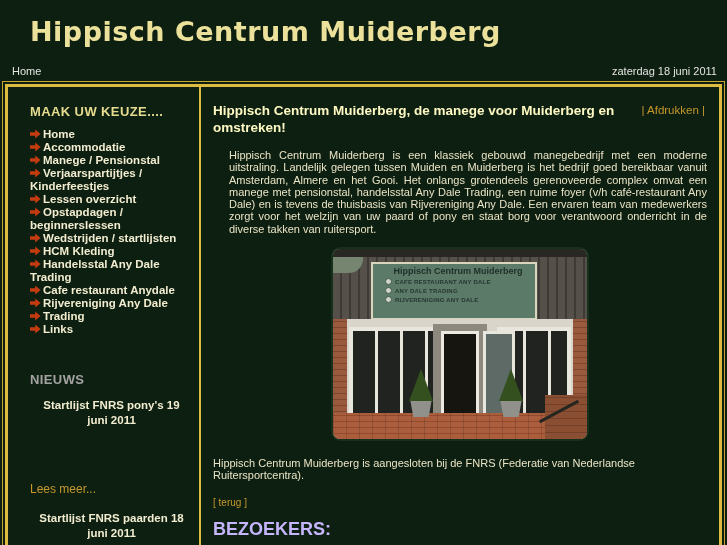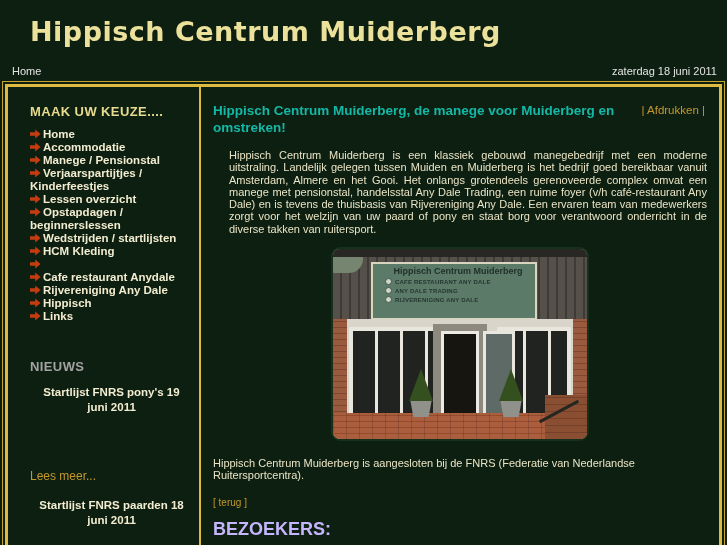--- a/index.html
+++ b/index.html
@@ -60,21 +60,21 @@
   .read-more{
     margin-top:54px;font-size:12px;color:#c6982c;cursor:pointer;
   }
   
   .main{
     flex:1;padding:15px 12px 0 12px;min-width:0;
   }
   .main-head{display:flex;align-items:flex-start;}
   .main-title{
     margin:0;flex:1;
-    font-size:13.5px;font-weight:bold;color:#14b8a6;line-height:17px;
+    font-size:13.5px;font-weight:bold;color:#fef9c3;line-height:17px;
   }
   .print-link{
     white-space:nowrap;padding:2px 2px 0 10px;
     font-size:11.5px;color:#c6982c;cursor:pointer;
   }
   .intro{
     margin:13px 0 0 16px;
     text-align:justify;
     font-size:11px;line-height:12.3px;color:#eae4c6;
   }
@@ -163,30 +163,30 @@
             <path d="M0 3.2h5.2V.6L10.6 5 5.2 9.4V6.8H0z" fill="#c43b10"></path>
           </svg><span>Opstapdagen / beginnerslessen</span></li>
       <li><svg class="arrow-ic" width="11" height="10">
             <path d="M0 3.2h5.2V.6L10.6 5 5.2 9.4V6.8H0z" fill="#c43b10"></path>
           </svg><span>Wedstrijden / startlijsten</span></li>
       <li><svg class="arrow-ic" width="11" height="10">
             <path d="M0 3.2h5.2V.6L10.6 5 5.2 9.4V6.8H0z" fill="#c43b10"></path>
           </svg><span>HCM Kleding</span></li>
       <li><svg class="arrow-ic" width="11" height="10">
             <path d="M0 3.2h5.2V.6L10.6 5 5.2 9.4V6.8H0z" fill="#c43b10"></path>
-          </svg></li>
+          </svg><span>Handelsstal Any Dale Trading</span></li>
       <li><svg class="arrow-ic" width="11" height="10">
             <path d="M0 3.2h5.2V.6L10.6 5 5.2 9.4V6.8H0z" fill="#c43b10"></path>
           </svg><span>Cafe restaurant Anydale</span></li>
       <li><svg class="arrow-ic" width="11" height="10">
             <path d="M0 3.2h5.2V.6L10.6 5 5.2 9.4V6.8H0z" fill="#c43b10"></path>
           </svg><span>Rijvereniging Any Dale</span></li>
       <li><svg class="arrow-ic" width="11" height="10">
             <path d="M0 3.2h5.2V.6L10.6 5 5.2 9.4V6.8H0z" fill="#c43b10"></path>
-          </svg><span>Hippisch</span></li>
+          </svg><span>Trading</span></li>
       <li><svg class="arrow-ic" width="11" height="10">
             <path d="M0 3.2h5.2V.6L10.6 5 5.2 9.4V6.8H0z" fill="#c43b10"></path>
           </svg><span>Links</span></li>
     </ul>
 
     <div class="news-heading">NIEUWS</div>
     <div class="news-item">Startlijst FNRS pony's 19 juni 2011</div>
     <div class="read-more">Lees meer...</div>
     <div class="news-item second">Startlijst FNRS paarden 18 juni 2011</div>
   </div>

